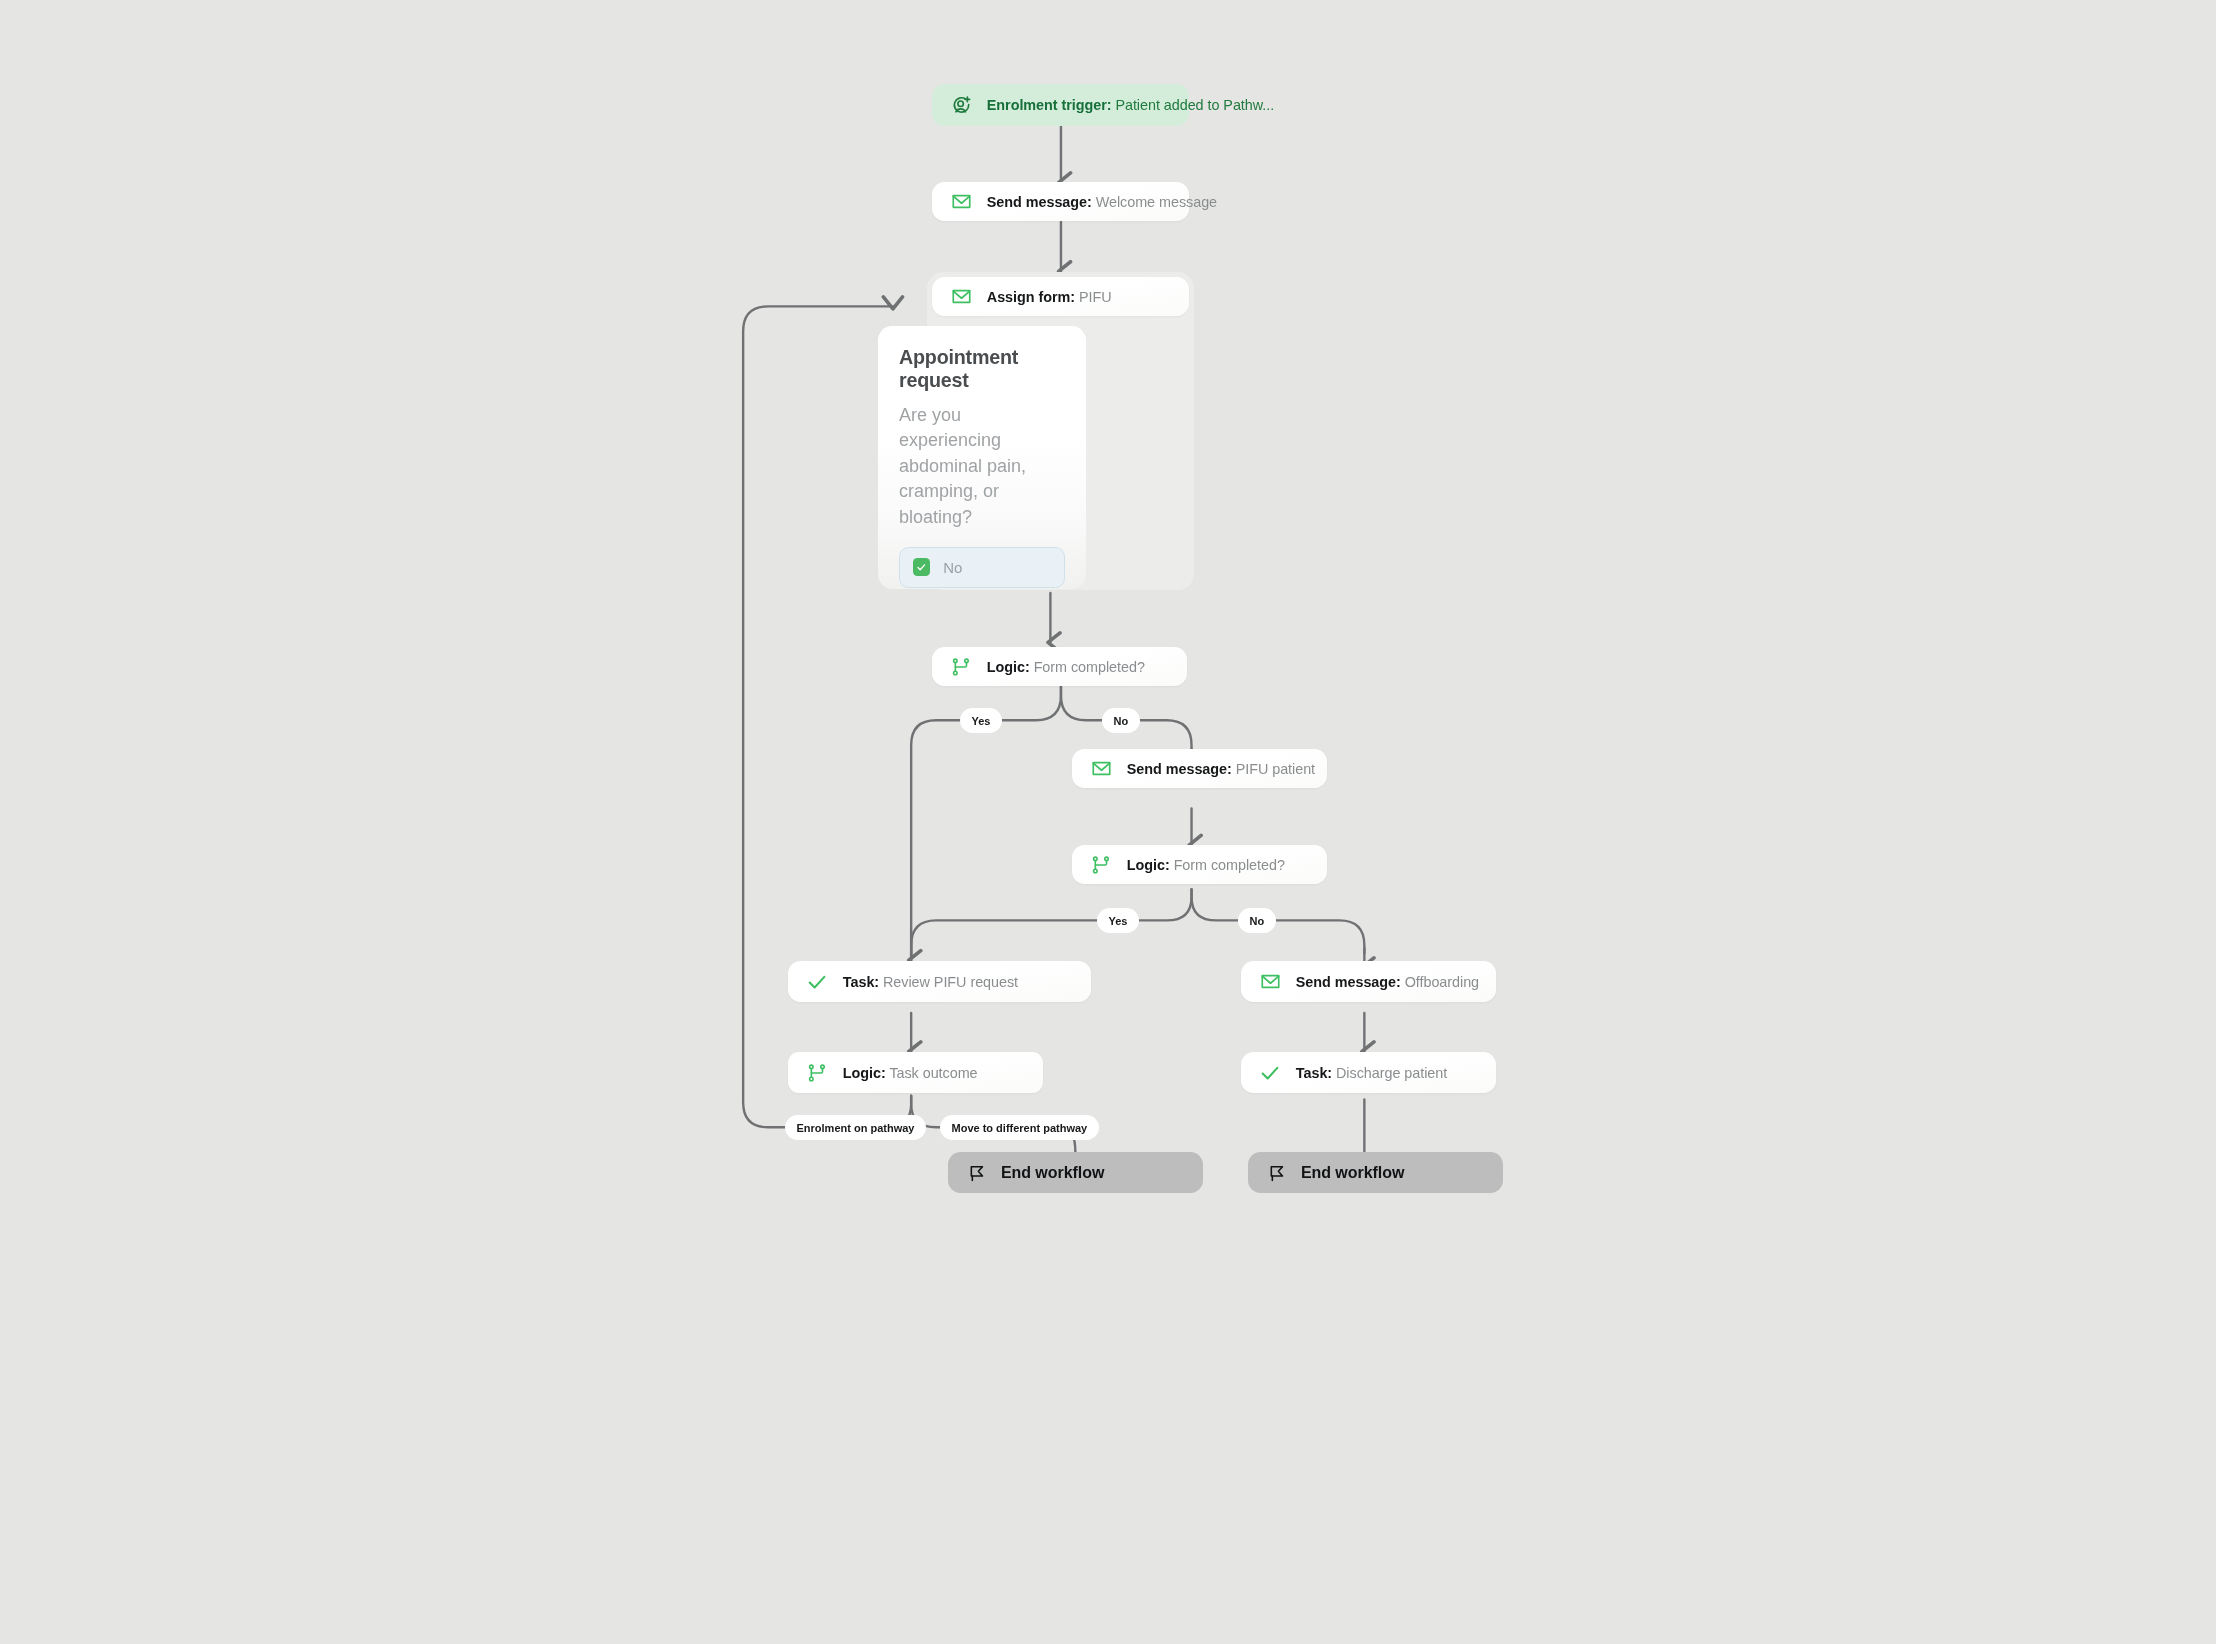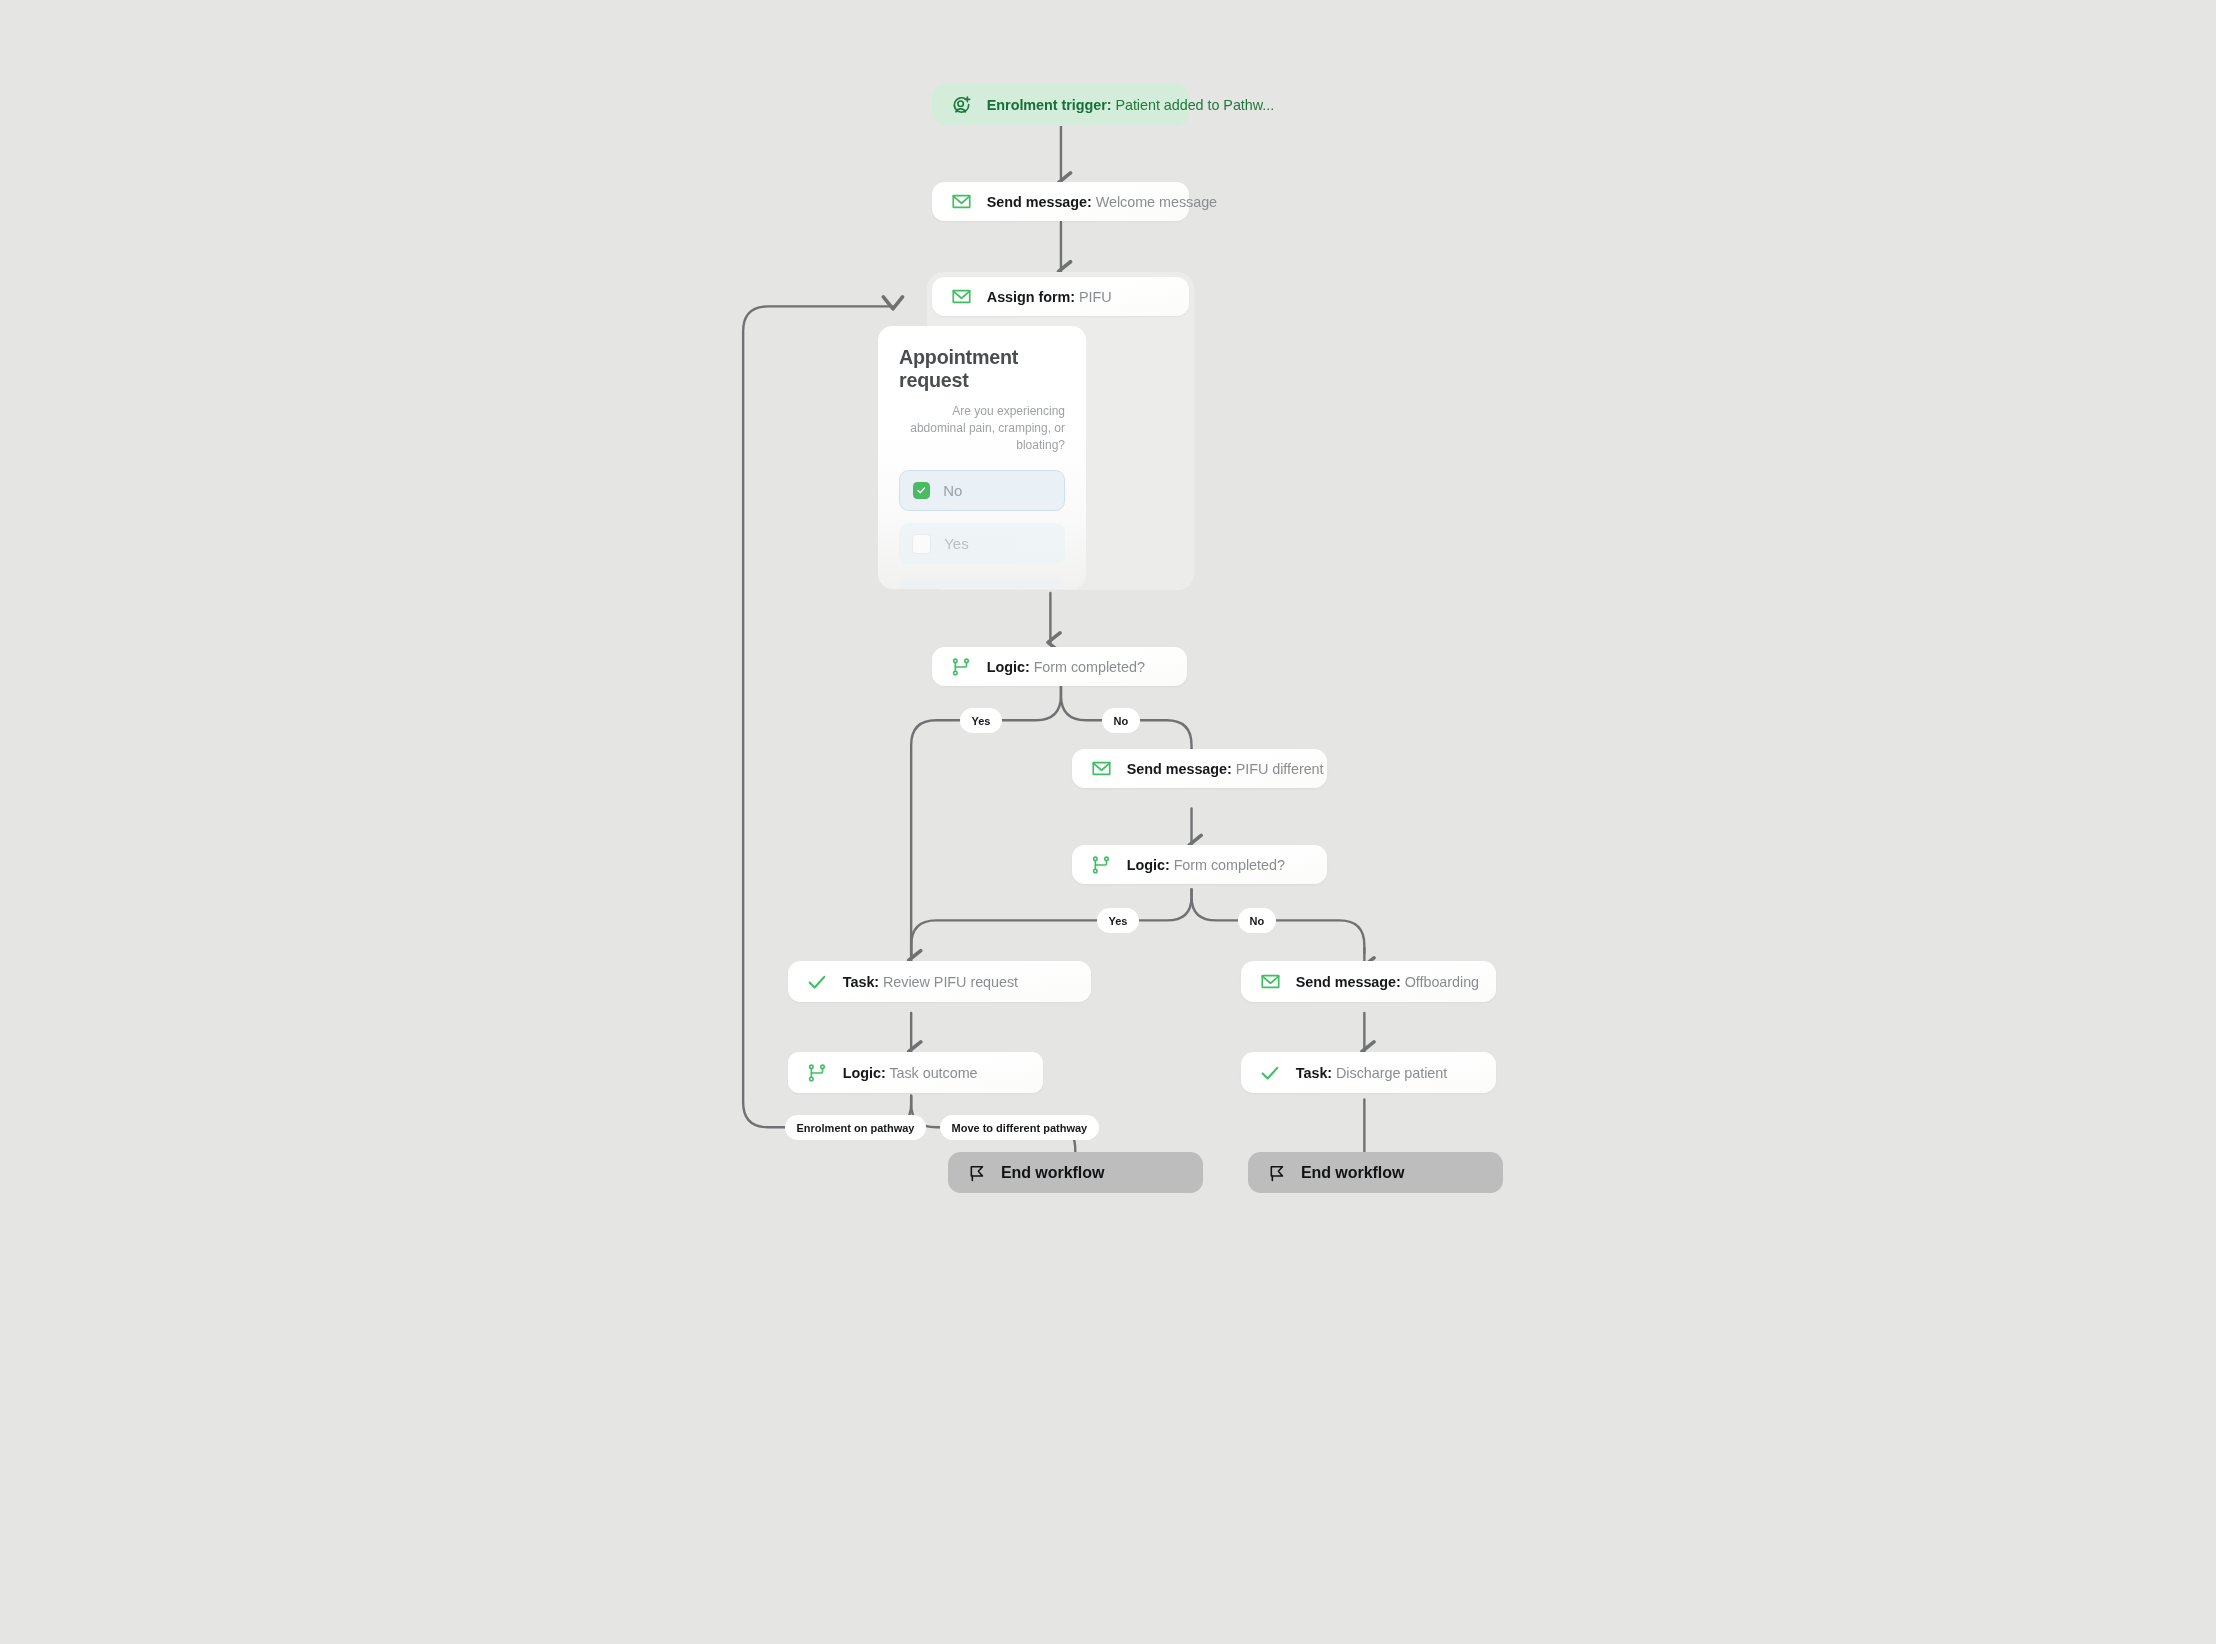--- a/index.html
+++ b/index.html
@@ -85,26 +85,25 @@
     overflow: hidden;
   }
   .formcard .ftitle {
     font-size: 19.7px;
     font-weight: 700;
     color: #4a4d4f;
     letter-spacing: -0.2px;
     margin: 0 0 10.6px 0;
   }
   .formcard .fq {
-    font-size: 12px;
+    font-size: 18px;
     line-height: 1.42;
     color: #a0a3a5;
     margin: 0 0 16.3px 0;
     max-width: 206px;
-    text-align: right;
   }
   .opt {
     box-sizing: border-box;
     display: flex;
     align-items: center;
     height: 41px;
     border-radius: 9.6px;
     padding: 0 12.5px;
     margin-bottom: 12.5px;
     background: #eaf2f6;
@@ -292,21 +291,21 @@
 
   <div class="node" style="left:1072px; top:749px; width:255px; height:39px;">
     <span class="ico">
       <svg width="21" height="21" viewBox="0 0 24 24" fill="none" stroke="#3ebf62" stroke-width="1.9" stroke-linecap="round" stroke-linejoin="round">
         <rect x="2.6" y="5.2" width="18.8" height="13.6" rx="0.6"></rect>
         <path d="M2.6 5.8 L12 14 L21.4 5.8"></path>
       </svg>
     </span>
     <span class="label">
       <b>Send message:</b>
-      <span>PIFU different</span>
+      <span>PIFU patient</span>
     </span>
   </div>
 
   <div class="node" style="left:1072px; top:845px; width:255px; height:39px;">
     <span class="ico">
       <svg width="20" height="20" viewBox="0 0 24 24" fill="none" stroke="#3ebf62" stroke-width="1.9" stroke-linecap="round" stroke-linejoin="round">
         <circle cx="5.2" cy="4.6" r="2.1"></circle>
         <circle cx="18.6" cy="4.6" r="2.1"></circle>
         <circle cx="5.2" cy="19.2" r="2.1"></circle>
         <path d="M5.2 6.7 L5.2 17.1"></path>

